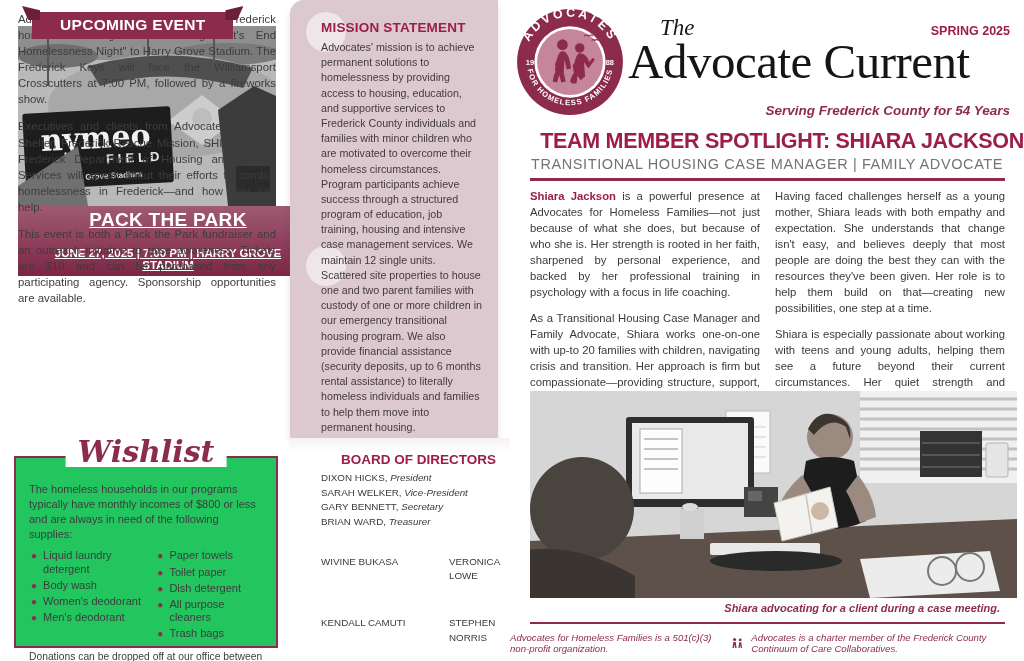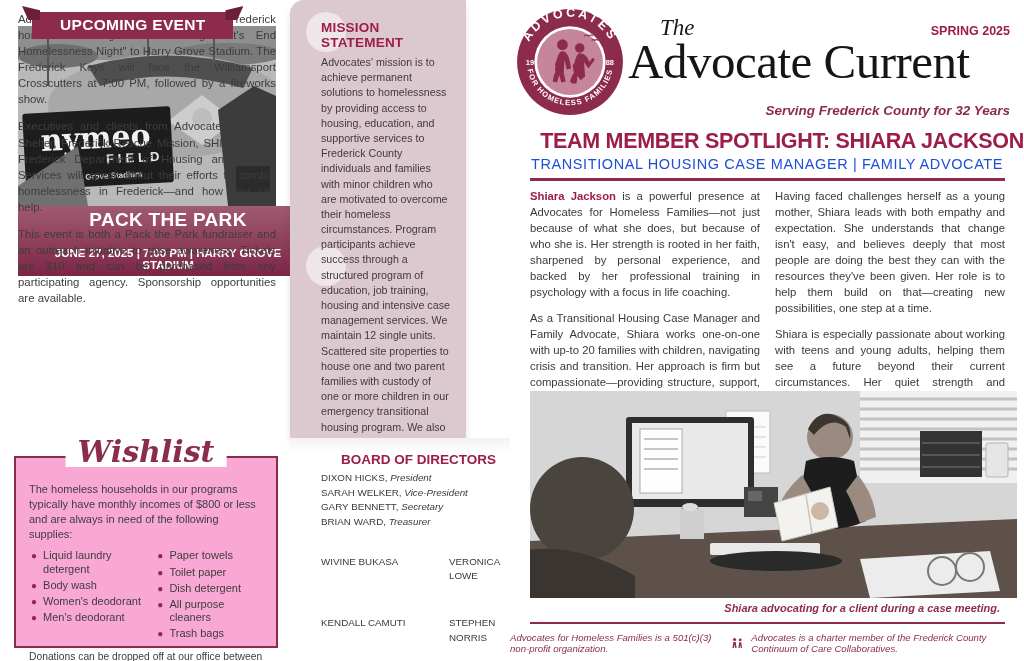--- a/index.html
+++ b/index.html
@@ -14,42 +14,42 @@
             font-weight:700; font-size:15.5px; letter-spacing:.3px; padding:4px 28px 5px; }
   .ribbon:before, .ribbon:after { content:""; position:absolute; top:-6px; width:18px; height:14px; background:#6d1f3a; z-index:-1; }
   .ribbon:before { left:-10px; clip-path:polygon(0 0, 100% 30%, 100% 100%, 35% 100%); }
   .ribbon:after  { right:-10px; clip-path:polygon(0 30%, 100% 0, 65% 100%, 0 100%); }
   .stadium { position:relative; margin-top:14px; width:258px; height:180px; background:#9a9a9a; overflow:hidden; }
   .stadium svg { display:block; }
   .photo-caption { position:absolute; right:6px; bottom:4px; text-align:right; color:#fff;
                    font-style:italic; font-weight:700; font-size:9.5px; line-height:1.35;
                    text-shadow:0 0 3px rgba(0,0,0,.7); }
   .pack-band { width:300px; text-align:center; color:#fff; padding:3px 10px 5px;
-               background:linear-gradient(#a05a72, #7c2646); }
+               background:linear-gradient(#a05a72, #7c2646);text-decoration:underline; }
   .pack-title { font-size:19px; font-weight:800; letter-spacing:.3px; }
   .pack-sub { font-size:11.5px; font-weight:700; margin-top:16px; }
   .body-para { position:relative; width:258px; margin:11px 0 0 18px; font-size:11.4px;
                line-height:1.41; color:#3d3d3d; text-align:justify; }
   .wishlist { position:absolute; left:14px; top:456px; width:264px; height:192px;
-              border:2px solid #8d2b4c; background:#f9a8d4; padding:24px 13px 10px; }
+              border:2px solid #8d2b4c; background:#22c55e; padding:24px 13px 10px; }
   .wish-title { position:absolute; left:50%; top:-21px; transform:translateX(-50%);
                 background:#fff; padding:0 12px; color:#8d2b4c;
                 font-family:"DejaVu Serif", serif; font-style:italic; font-weight:700;
                 font-size:30px; line-height:1; white-space:nowrap; }
   .wish-intro { font-size:11px; line-height:1.35; color:#3d3d3d; }
   .wish-cols { display:flex; margin-top:8px; }
   .wish-col { display:flex; flex-direction:column; gap:3px; }
   .wish-col.c1 { width:54%; }
   .wish-col.c2 { width:46%; }
   .wish-item { display:flex; font-size:11px; color:#3d3d3d; line-height:1.2; }
   .dot { color:#8d2b4c; font-size:10px; margin:0 6px 0 2px; line-height:1.3; }
   .wish-outro { margin-top:9px; font-size:10.3px; line-height:1.32; color:#3d3d3d; }
 
   
-  .pink-panel { position:absolute; left:290px; top:0; width:176px; height:438px;
+  .pink-panel { position:absolute; left:290px; top:0; width:208px; height:438px;
                 background:#dcc8cf; border-radius:14px 0 0 0; padding:20px 16px 0 31px;
                 box-shadow:0 5px 9px -3px rgba(90,60,70,.35); }
   .deco-circle { position:absolute; width:40px; height:40px; border-radius:50%;
                  background:rgba(255,255,255,.55); }
   .mid-heading { position:relative; color:#9c1c4b; font-weight:800; font-size:13.5px;
                  letter-spacing:.2px; margin-bottom:5px; }
   .mid-body { position:relative; font-size:10.7px; line-height:1.42; color:#413a3d; }
   .svc-list { position:relative; display:flex; flex-direction:column; gap:5px; margin-top:2px; }
   .svc-item { display:flex; font-size:10.7px; line-height:1.3; color:#413a3d; }
   .mid-lower { position:absolute; left:290px; top:438px; width:220px; height:223px;
@@ -70,21 +70,21 @@
   .masthead .title { font-family:"Liberation Serif", serif; font-size:49px; color:#151515;
                      line-height:.92; white-space:nowrap; letter-spacing:-.5px; }
   .info-band { position:absolute; left:120px; right:0; top:73px; height:25px; background:#8d2b4c;
                color:#fff; font-size:9.6px; font-weight:700; line-height:25px; text-align:center; }
   .tagline { position:absolute; right:14px; top:103px; color:#8d2b4c; font-style:italic;
              font-weight:700; font-size:13.5px; }
   .spot-head { position:absolute; left:0; right:0; top:129px; text-align:right;
                color:#9c1c4b; font-size:21.5px; letter-spacing:-.3px; white-space:nowrap; }
   .spot-head .p1 { font-weight:700; }
   .spot-head .p2 { font-weight:900; }
-  .spot-sub { position:absolute; left:0; right:0; top:156px; text-align:center; color:#1d4ed8;
+  .spot-sub { position:absolute; left:0; right:0; top:156px; text-align:center; color:#737373;
               font-size:14.5px; letter-spacing:.6px; font-weight:400; white-space:nowrap; }
   .spot-rule { position:absolute; left:20px; right:19px; top:178px; height:2.5px; background:#8d2b4c; }
   .article { position:absolute; left:20px; right:19px; top:188px; display:flex; gap:15px; }
   .art-col { flex:1; font-size:11.3px; line-height:1.42; color:#3a3a3a; text-align:justify; }
   .art-col p + p { margin-top:10px; }
   .lead-name { font-weight:700; color:#9c1c4b; }
   .spot-photo { position:absolute; left:20px; top:391px; width:487px; height:207px;
                 background:#cfcfcf; overflow:hidden; }
   .photo-cap { position:absolute; right:24px; top:602px; color:#8d2b4c; font-style:italic;
                font-weight:700; font-size:11px; }
@@ -269,21 +269,21 @@
           <path d="M50 68 Q53 58 56 58 Q60 58 63 64 L60 67 L57 63 L56 70 L52 70 Z"></path>
         <path d="M63 26 q2 -2 4 0 q2 -2 4 0" stroke="#8d2b4c" stroke-width="1" fill="none"></path>
         <path d="M70 30 q1.5 -1.5 3 0 q1.5 -1.5 3 0" stroke="#8d2b4c" stroke-width="1" fill="none"></path>
       </g>
     </svg>
 
     <div class="masthead">
       <div class="the">The</div>
       <div class="title">Advocate Current</div>
     </div>
-    <div class="tagline">Serving Frederick County for 32 Years</div>
+    <div class="tagline">Serving Frederick County for 54 Years</div>
 
     <div class="spot-head">
       <span class="p1">TEAM MEMBER SPOTLIGHT: </span><span class="p2">SHIARA JACKSON</span>
     </div>
     <div class="spot-sub">TRANSITIONAL HOUSING CASE MANAGER  |  FAMILY ADVOCATE</div>
     <div class="spot-rule"></div>
 
     <div class="article">
       <div class="art-col">
         <p><span class="lead-name">Shiara Jackson</span><span> is a powerful presence at Advocates for Homeless Families—not just because of what she does, but because of who she is. Her strength is rooted in her faith, sharpened by personal experience, and backed by her professional training in psychology with a focus in life coaching.</span></p>

